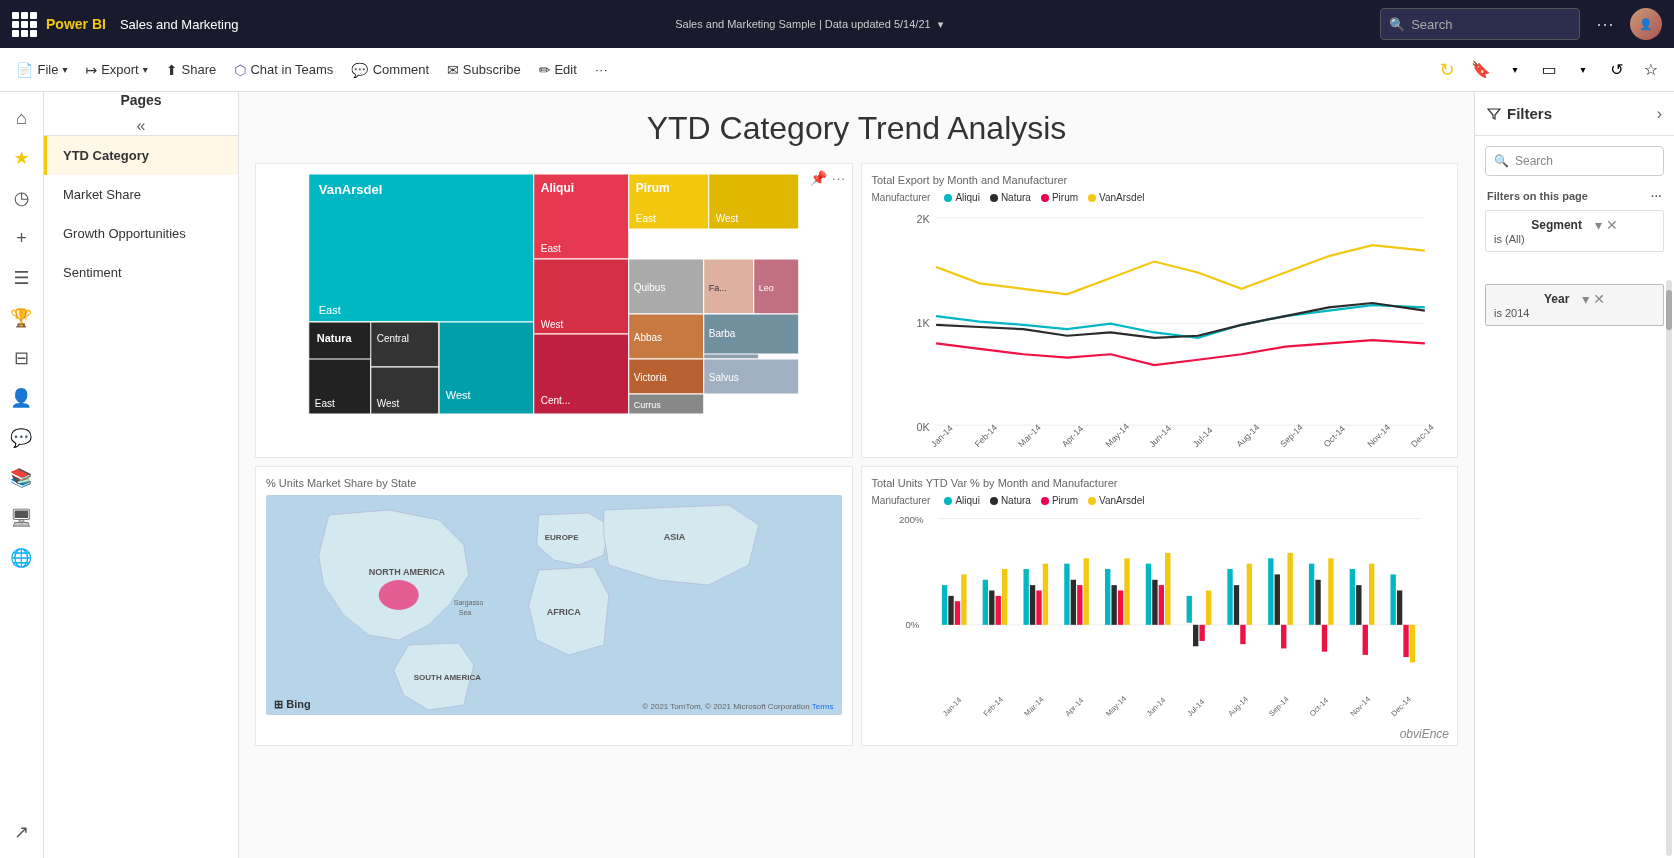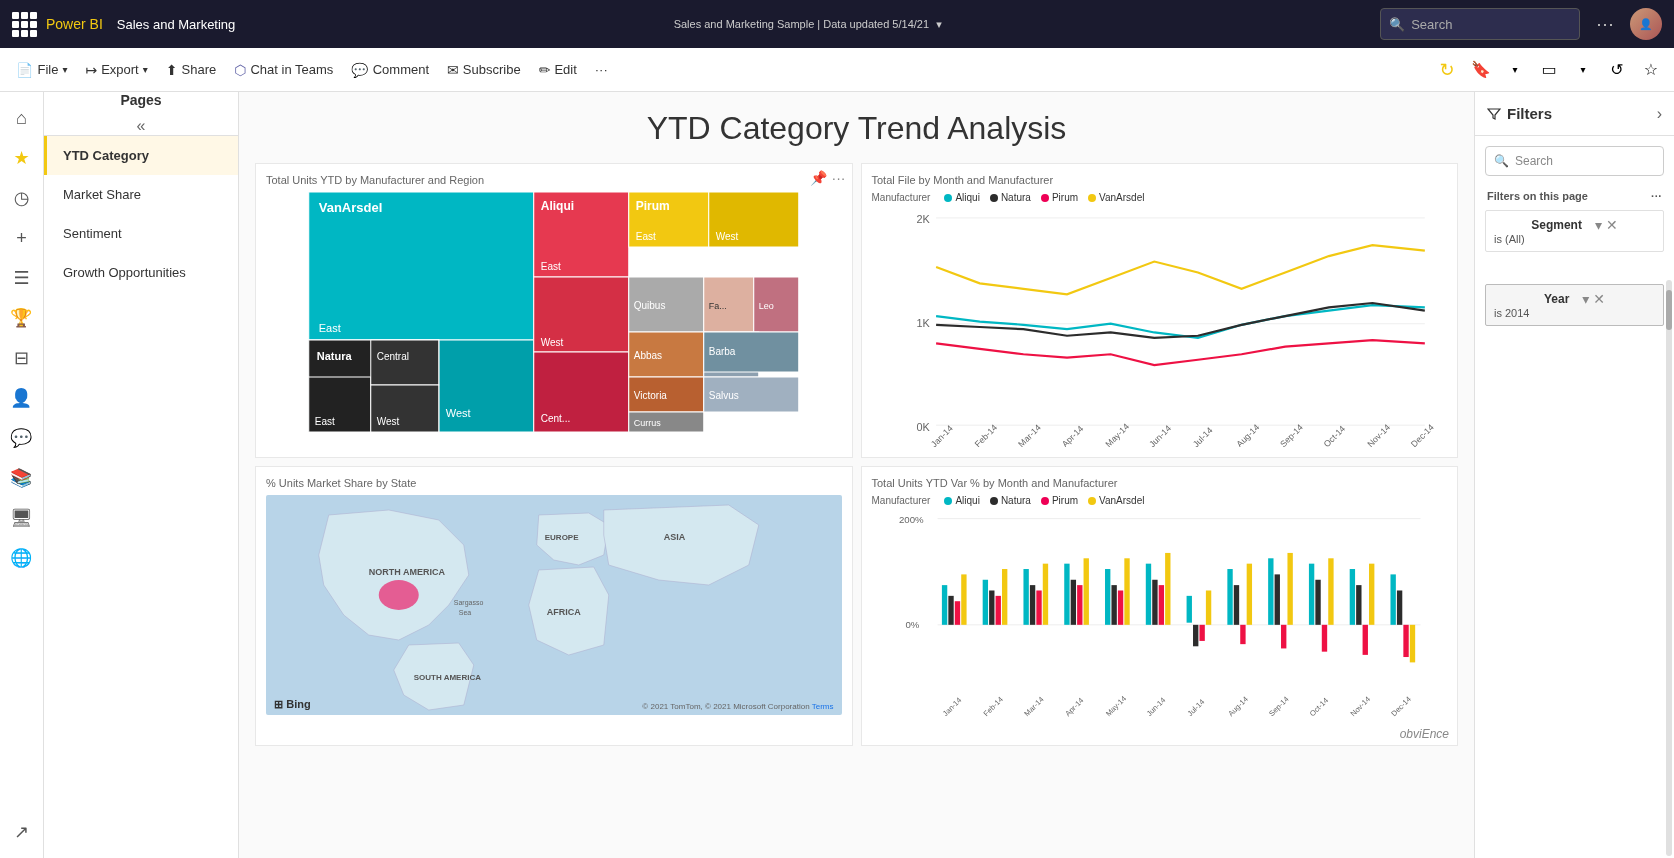--- a/index.html
+++ b/index.html
@@ -10,21 +10,21 @@
       background: #1a1a2e;
       height: 48px;
       display: flex;
       align-items: center;
       padding: 0 12px;
       color: #fff;
       gap: 10px;
     }
     .topbar-waffle { width: 24px; height: 24px; display: grid; grid-template-columns: repeat(3,7px); grid-template-rows: repeat(3,7px); gap: 2px; cursor: pointer; }
     .topbar-waffle span { background: #fff; border-radius: 1px; }
-    .topbar-logo { font-size: 14px; font-weight: 400; color: #f2c811; margin-right: 4px; }
+    .topbar-logo { font-size: 14px; font-weight: 700; color: #f2c811; margin-right: 4px; }
     .topbar-appname { font-size: 13px; color: #fff; margin-right: auto; }
     .topbar-title { font-size: 11px; color: #ccc; flex: 1; text-align: center; }
     .topbar-search {
       background: #2d2d4e;
       border: 1px solid #555;
       border-radius: 4px;
       height: 32px;
       display: flex;
       align-items: center;
       padding: 0 8px;
@@ -364,32 +364,31 @@
     <div class="sidebar-icon-btn">↗</div>
   </div>
 
   <div class="pages-panel">
     <div class="pages-header">
       <span class="pages-title">Pages</span>
       <span class="pages-collapse">«</span>
     </div>
     <div class="page-item active">YTD Category</div>
     <div class="page-item">Market Share</div>
+    <div class="page-item">Growth Opportunities</div>
     <div class="page-item">Sentiment</div>
-    <div class="page-item">Growth Opportunities</div>
   </div>
 
   <div class="content-area">
     <div class="content-scroll">
       <h1 class="report-title">YTD Category Trend Analysis</h1>
 
       <div class="charts-grid">
 
         <div class="chart-panel">
-          <div class="chart-title">Total Units YTD by Manufacturer and Region</div>
           <div class="chart-actions">
             <span class="chart-action-btn">📌</span>
             <span class="chart-action-btn">···</span>
           </div>
           <div class="treemap-container">
             <svg width="100%" height="100%" viewBox="0 0 490 240">
 
               <rect x="0" y="0" width="225" height="148" fill="#00b7c3" stroke="#fff" stroke-width="1"></rect>
               <text x="10" y="20" fill="#fff" font-size="13" font-weight="600">VanArsdel</text>
               <text x="10" y="140" fill="#fff" font-size="11">East</text>
@@ -455,21 +454,21 @@
               <rect x="62" y="148" width="68" height="45" fill="#333" stroke="#fff" stroke-width="1"></rect>
               <text x="68" y="168" fill="#fff" font-size="10">Central</text>
 
               <rect x="62" y="193" width="68" height="47" fill="#333" stroke="#fff" stroke-width="1"></rect>
               <text x="68" y="233" fill="#fff" font-size="10">West</text>
             </svg>
           </div>
         </div>
 
         <div class="chart-panel">
-          <div class="chart-title">Total File by Month and Manufacturer</div>
+          <div class="chart-title">Total Export by Month and Manufacturer</div>
           <div class="legend">
             <span class="legend-label-main">Manufacturer</span>
             <span class="legend-item">
               <span class="legend-dot" style="background:#00b7c3;"></span>
               <span>Aliqui</span>
             </span>
             <span class="legend-item">
               <span class="legend-dot" style="background:#2c2c2c;"></span>
               <span>Natura</span>
             </span>

